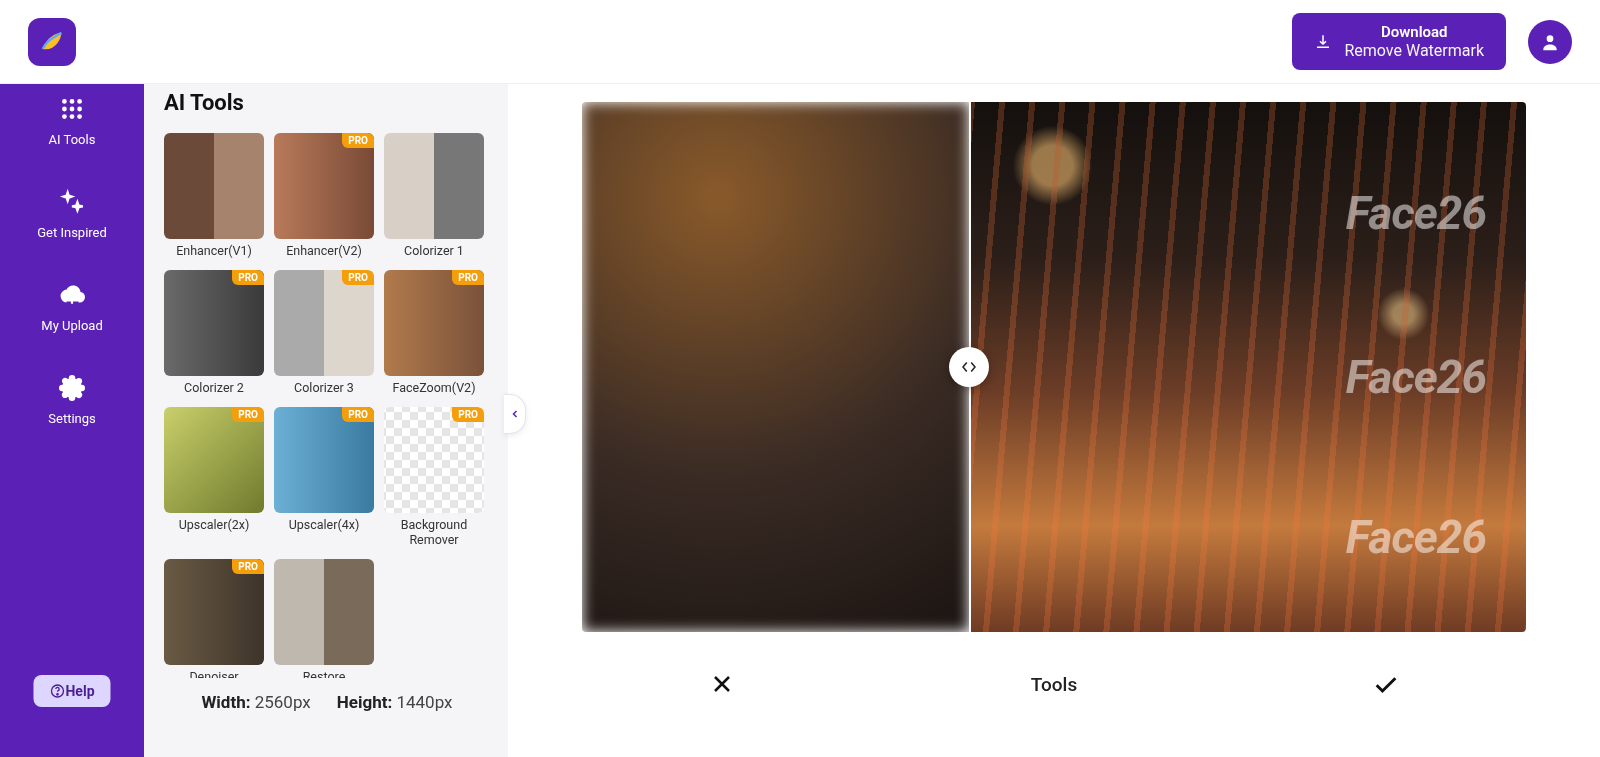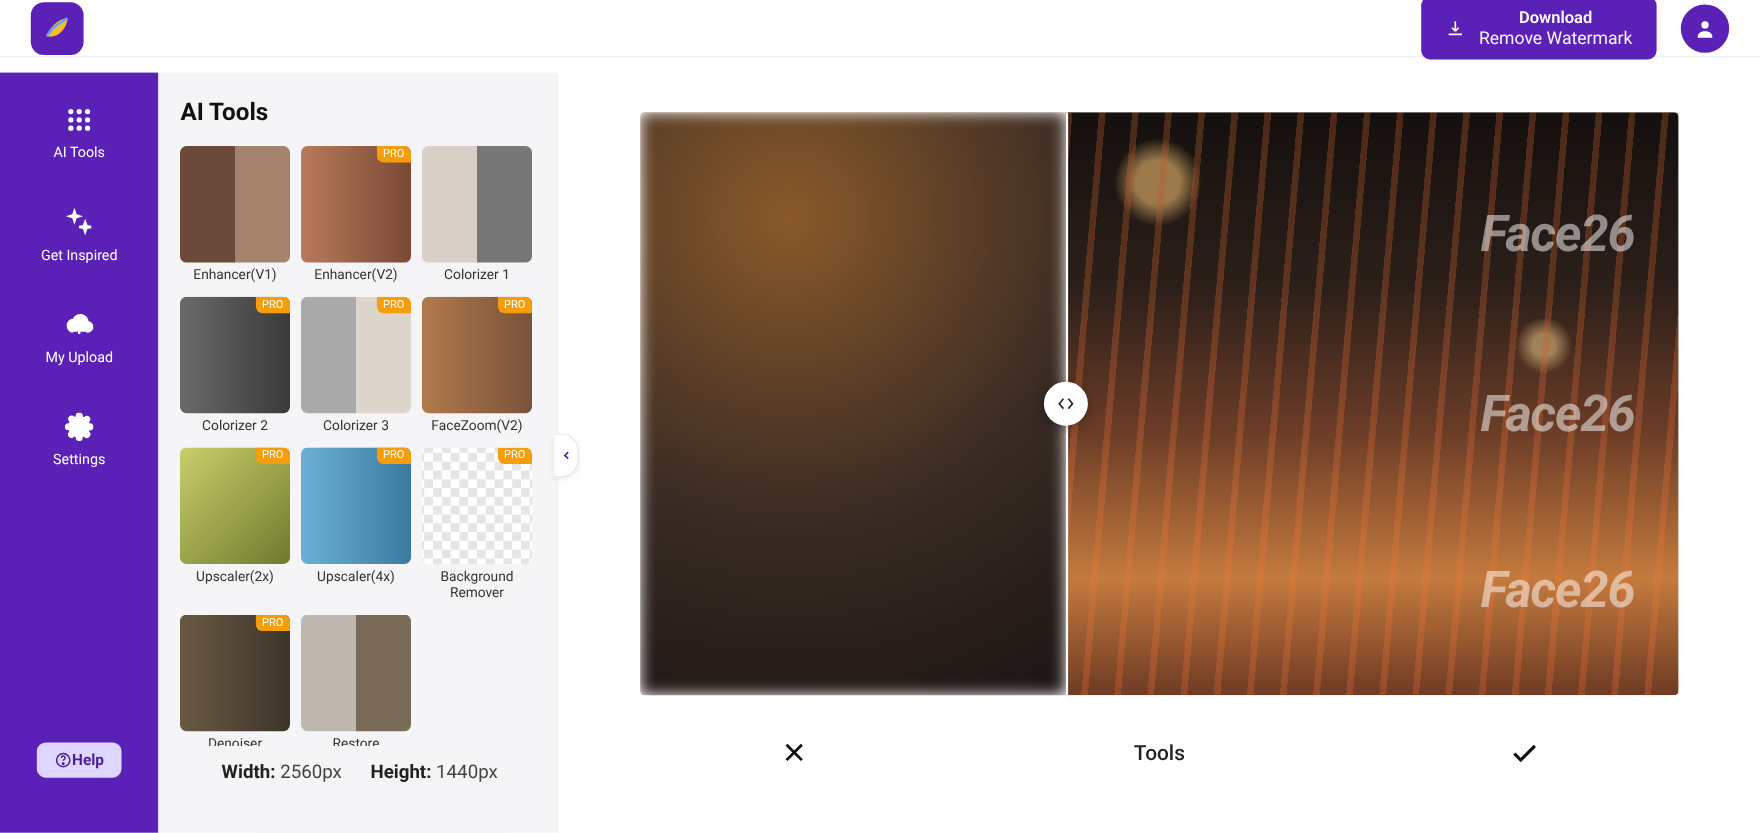--- a/index.html
+++ b/index.html
@@ -9,21 +9,21 @@
     --orange: #f59e0b;
     --gray-bg: #f5f5f7;
     --text: #1f2937;
     --text-light: #6b7280;
   }
   * { box-sizing: border-box; margin: 0; padding: 0; font-family: -apple-system, BlinkMacSystemFont, "Segoe UI", Roboto, sans-serif; }
   html, body { width: 1600px; height: 757px; overflow: hidden; background: #fff; }
 
   
   .header {
-    position: absolute; top: 0; left: 0; right: 0; height: 52px;
+    position: absolute; top: 0; left: 0; right: 0; height: 84px;
     display: flex; align-items: center; justify-content: space-between;
     padding: 0 28px; border-bottom: 1px solid #eceef2; background: #fff; z-index: 5;
   }
   .logo {
     width: 48px; height: 48px; border-radius: 12px;
     background: var(--purple);
     display: flex; align-items: center; justify-content: center;
   }
   .logo svg { width: 28px; height: 28px; }
   .header-right { display: flex; align-items: center; gap: 22px; }
@@ -74,21 +74,21 @@
   .tools-grid::-webkit-scrollbar { width: 8px; }
   .tools-grid::-webkit-scrollbar-thumb { background: #c4c6cc; border-radius: 4px; }
   .tool-card { position: relative; cursor: pointer; }
   .tool-thumb {
     width: 100%; aspect-ratio: 1/1.06; border-radius: 6px; background-size: cover;
     background-position: center; position: relative; overflow: hidden;
   }
   .tool-label { text-align: center; font-size: 12.5px; color: #333; margin-top: 4px; }
   .pro-badge {
     position: absolute; top: 0; right: 0; background: var(--orange); color: #fff;
-    font-size: 10px; font-weight: 400; padding: 2px 6px; border-bottom-left-radius: 6px;
+    font-size: 10px; font-weight: 700; padding: 2px 6px; border-bottom-left-radius: 6px;
     border-top-right-radius: 6px;
   }
   .dims {
     display: flex; justify-content: center; gap: 26px; margin-top: 14px;
     font-size: 17px; color: #222;
   }
   .dims b { font-weight: 700; }
   .dims span.val { color: #444; }
 
   

